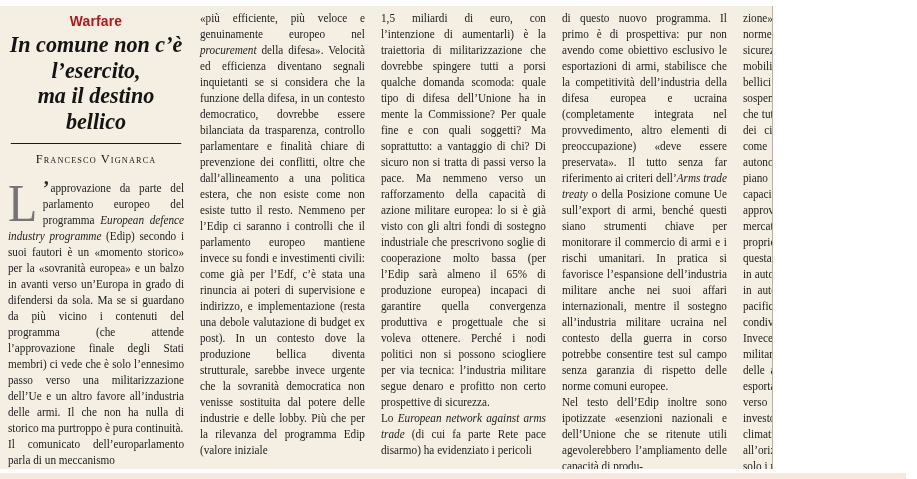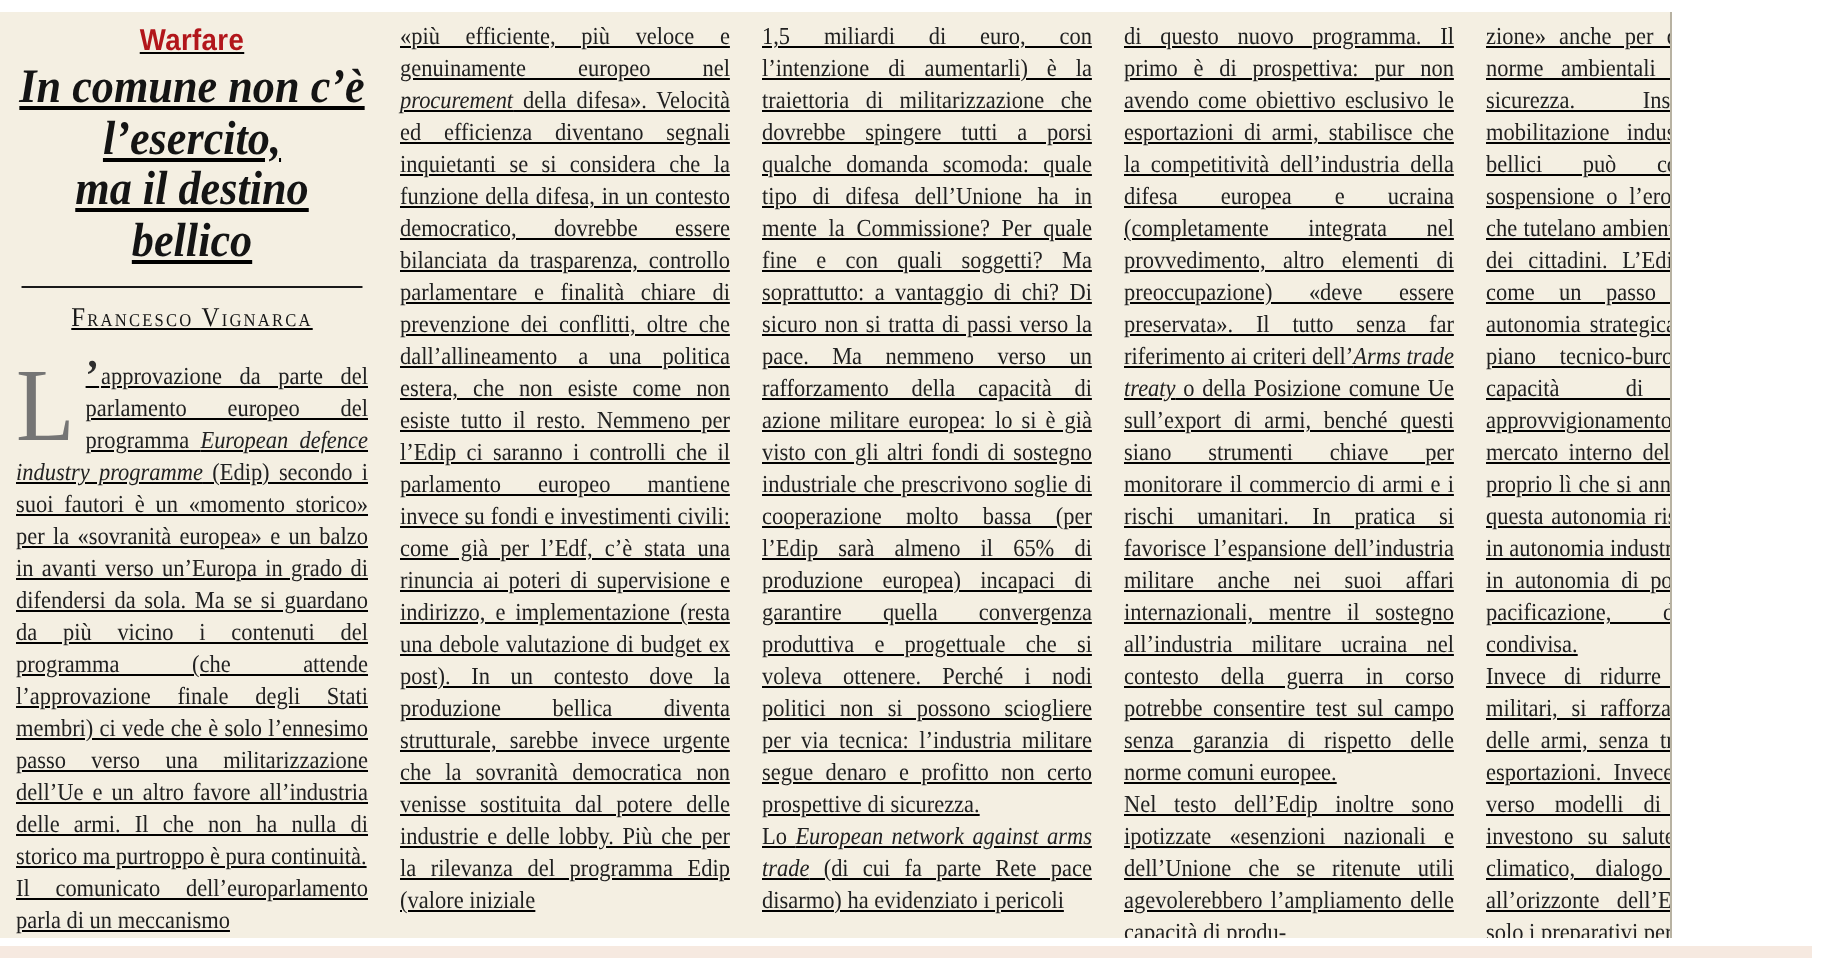--- a/index.html
+++ b/index.html
@@ -5,29 +5,28 @@
   * { margin:0; padding:0; box-sizing:border-box; }
   html,body { width:917px; height:479px; }
   body {
     background:#ffffff;
     font-family:"Liberation Serif","DejaVu Serif",serif;
     position:relative;
     overflow:hidden;
   }
   .sheet {
     position:absolute; top:6px; left:0;
-    width:836px; height:463px;
+    width:773px; height:463px;
     background:#f4efe2;
     border-right:1px solid #b8b2a2;
     display:grid;
     grid-template-columns:176px 165px 165px 165px 165px;
     column-gap:16px;
     padding:4px 8px 12px 8px;
     overflow:hidden;
-    text-decoration:underline;
   }
   .bottom-edge {
     position:absolute; bottom:0; left:0; width:906px; height:6px;
     background:#f6e9e0;
   }
   .squeeze { transform:scaleX(0.9215); transform-origin:0 0; }
   .col1 .squeeze { width:191px; }
   .colN .squeeze { width:179px; }
   .body-text {
     font-size:12.2px; line-height:16px;

